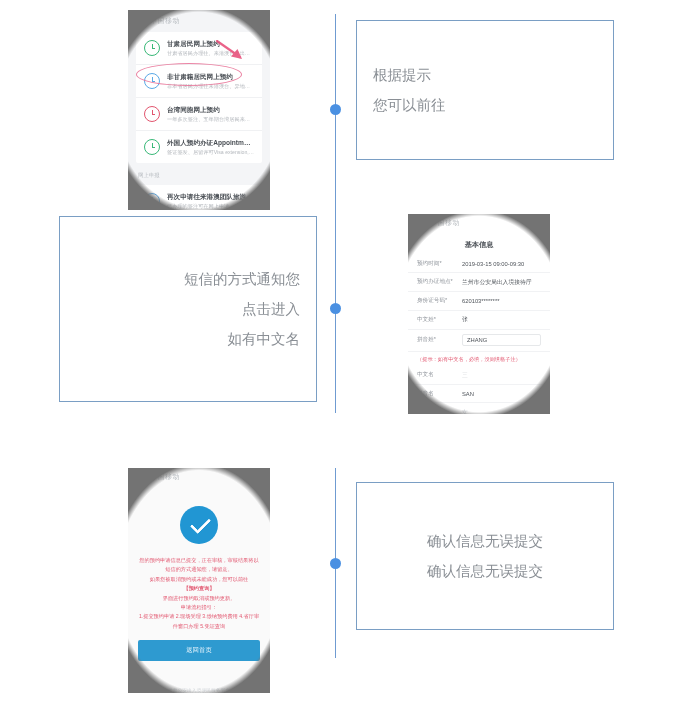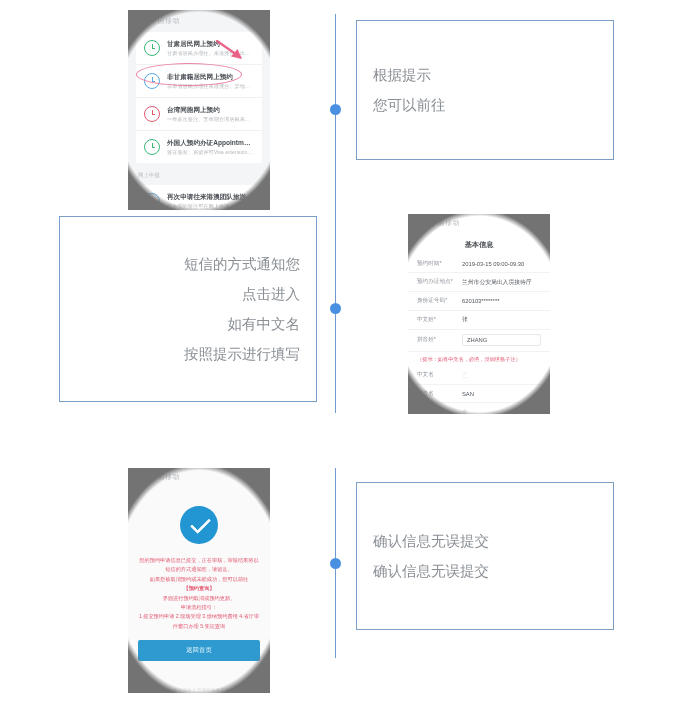--- a/index.html
+++ b/index.html
@@ -179,21 +179,20 @@
 
   <div class="caption" style="left:356px;top:20px;width:258px;height:140px;">
     <div class="ln">根据提示</div>
     <div class="ln">您可以前往</div>
   </div>
 
   <div class="caption right-align" style="left:59px;top:216px;width:258px;height:186px;">
     <div class="ln">短信的方式通知您</div>
     <div class="ln">点击进入</div>
     <div class="ln">如有中文名</div>
-    <div class="ln">按照提示进行填写</div>
   </div>
 
   <div class="connector" style="left:325px;top:203px;height:210px;">
     <span class="line"></span>
     <span class="dot"></span>
   </div>
 
   <div class="phone" style="left:408px;top:214px;width:142px;height:200px;">
     <div class="screen">
       <div class="s2">
@@ -270,18 +269,18 @@
         <div class="foot-note">甘肃公安出入境便民服务平台</div>
       </div>
     </div>
   </div>
 
   <div class="connector" style="left:325px;top:468px;height:190px;">
     <span class="line"></span>
     <span class="dot"></span>
   </div>
 
-  <div class="caption" style="left:356px;top:482px;width:258px;height:148px;">
+  <div class="caption" style="left:356px;top:482px;width:258px;height:148px;text-align:center;">
     <div class="ln">确认信息无误提交</div>
     <div class="ln">确认信息无误提交</div>
   </div>
 
 </div>
 
 </body></html>

